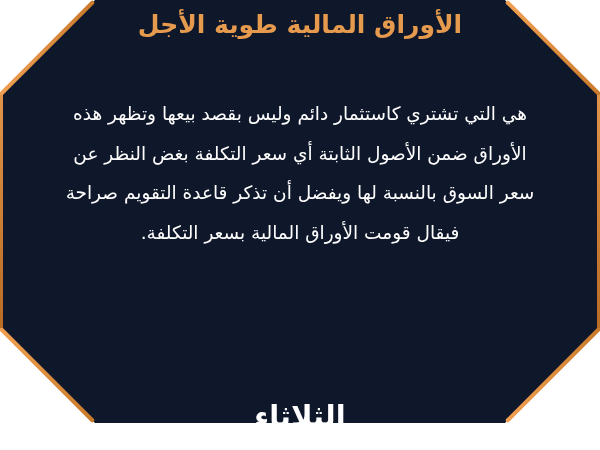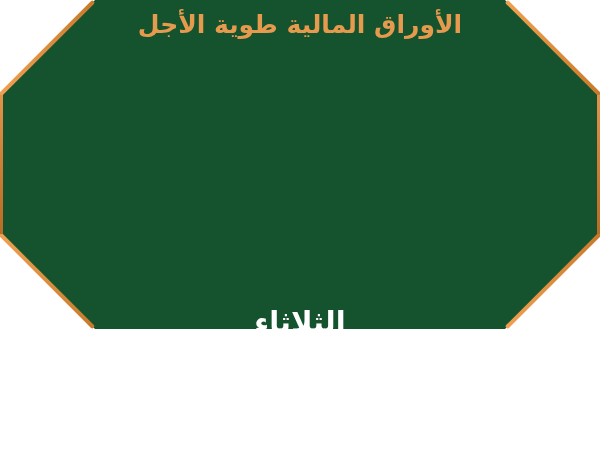--- a/index.html
+++ b/index.html
@@ -10,22 +10,22 @@
     width: 600px;
     height: 450px;
     background: #ffffff;
     font-family: "DejaVu Sans", "Liberation Sans", sans-serif;
     overflow: hidden;
   }
 
   .slide {
     position: relative;
     width: 600px;
-    height: 329px;
-    background: #14532d;
+    height: 423px;
+    background: #0f172a;
     overflow: hidden;
   }
 
   
   .corner {
     position: absolute;
     width: 0;
     height: 0;
     z-index: 5;
   }
@@ -152,16 +152,17 @@
   <div class="accent accent-tl"></div>
   <div class="accent accent-tr"></div>
   <div class="accent accent-bl"></div>
   <div class="accent accent-br"></div>
 
   <div class="edge edge-left"></div>
   <div class="edge edge-right"></div>
 
   <div class="content">
     <div class="title">الأوراق المالية طوية الأجل</div>
+    <div class="body-text">هي التي تشتري كاستثمار دائم وليس بقصد بيعها وتظهر هذه الأوراق ضمن الأصول الثابتة أي سعر التكلفة بغض النظر عن سعر السوق بالنسبة لها ويفضل أن تذكر قاعدة التقويم صراحة فيقال قومت الأوراق المالية بسعر التكلفة.</div>
   </div>
 
   <div class="footer">الثلاثاء</div>
 </div>
 
 </body></html>

